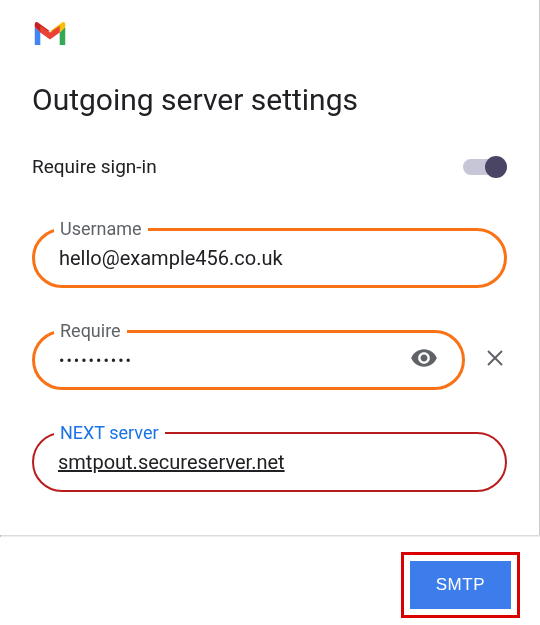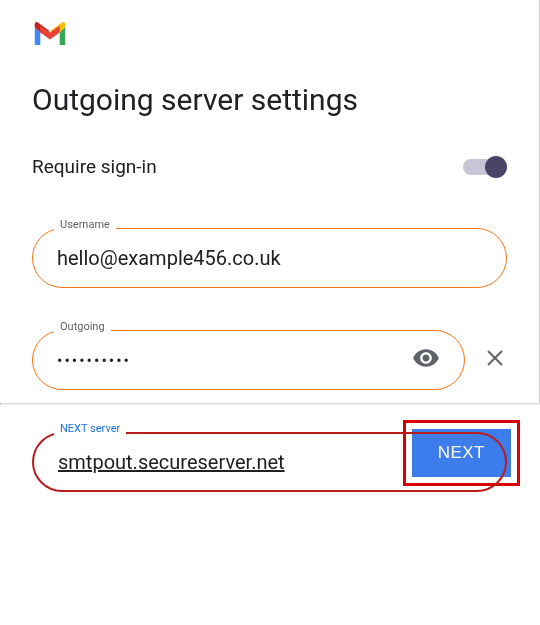--- a/index.html
+++ b/index.html
@@ -5,21 +5,21 @@
     * { box-sizing: border-box; margin: 0; padding: 0; }
     body {
       font-family: Roboto, Arial, sans-serif;
       width: 540px;
       height: 625px;
       background: #fff;
       position: relative;
     }
     .content {
       padding: 20px 32px 0 32px;
-      height: 403px;
+      height: 535px;
       border-right: 1px solid #ccc;
     }
     .gmail-logo {
       margin-bottom: 30px;
     }
     .gmail-logo svg {
       width: 36px;
       height: 28px;
     }
     .page-title {
@@ -66,37 +66,37 @@
       display: flex;
       align-items: center;
       margin-bottom: 42px;
       gap: 18px;
     }
     .field {
       position: relative;
       flex: 1;
     }
     .field-border {
-      border: 1px solid #f97316;
+      border: 3px solid #f97316;
       border-radius: 36px;
       height: 60px;
       display: flex;
       align-items: center;
       padding: 0 24px;
     }
     .field-border.focused {
       border: 2px solid #b91c1c;
     }
     .field-label {
       position: absolute;
       top: -10px;
       left: 22px;
       background: #fff;
       padding: 0 6px;
-      font-size: 11px;
+      font-size: 18px;
       color: #5f6368;
     }
     .field-label.focused {
       color: #1a73e8;
     }
     .field-value {
       font-size: 20px;
       color: #202124;
       flex: 1;
     }
@@ -179,21 +179,21 @@
   <div class="field-row">
     <div class="field">
       <div class="field-border">
         <span class="password-dots">••••••••••</span>
         <span class="eye-icon">
           <svg width="28" height="28" viewBox="0 0 24 24" fill="currentColor">
             <path d="M12 4.5C7 4.5 2.73 7.61 1 12c1.73 4.39 6 7.5 11 7.5s9.27-3.11 11-7.5c-1.73-4.39-6-7.5-11-7.5zM12 17c-2.76 0-5-2.24-5-5s2.24-5 5-5 5 2.24 5 5-2.24 5-5 5zm0-8c-1.66 0-3 1.34-3 3s1.34 3 3 3 3-1.34 3-3-1.34-3-3-3z"></path>
           </svg>
         </span>
       </div>
-      <span class="field-label">Outgoing</span>
+      <span class="field-label">Require</span>
     </div>
     <span class="close-icon">
       <svg width="24" height="24" viewBox="0 0 24 24" stroke="currentColor" stroke-width="2" fill="none">
         <line x1="5" y1="5" x2="19" y2="19"></line>
         <line x1="19" y1="5" x2="5" y2="19"></line>
       </svg>
     </span>
   </div>
 
   <div class="field-row" style="margin-bottom:0">
@@ -203,15 +203,15 @@
       </div>
       <span class="field-label focused">NEXT server</span>
     </div>
   </div>
 </div>
 
 <hr class="divider">
 
 <div class="footer">
   <div class="next-wrapper">
-    <button class="next-button">NEXT</button>
+    <button class="next-button">SMTP</button>
   </div>
 </div>
 
 </body></html>

